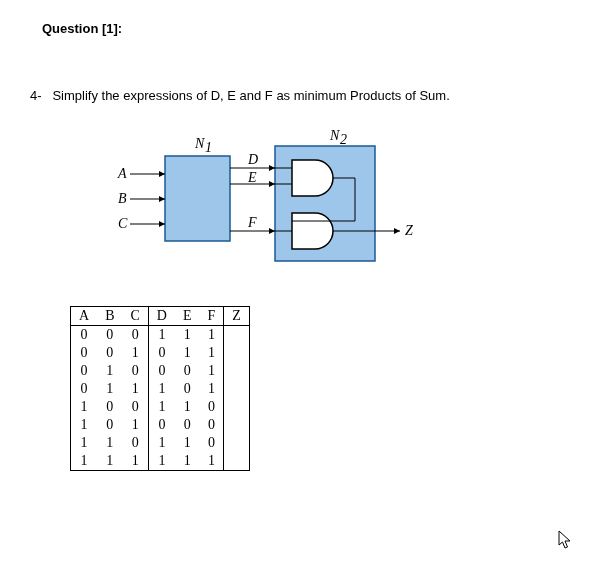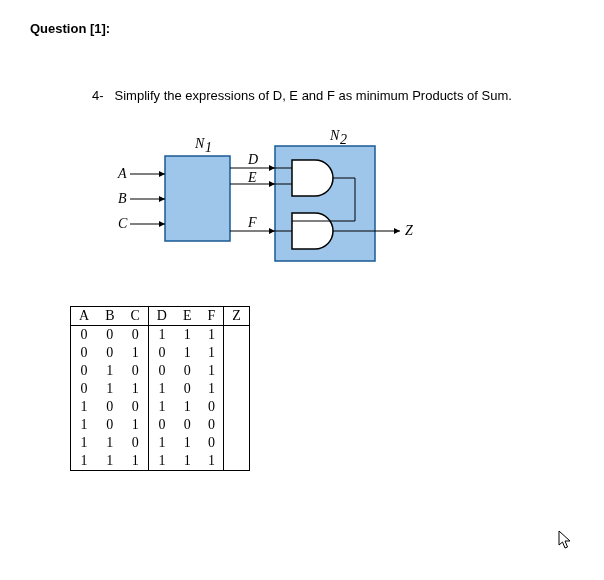--- a/index.html
+++ b/index.html
@@ -8,22 +8,22 @@
     font-family: Arial, sans-serif;
     font-size: 13px;
     color: #000;
     background: #fff;
     width: 604px;
     height: 580px;
     box-sizing: border-box;
     position: relative;
   }
   .q-label { font-weight: bold; }
-  .intro { margin-bottom: 30px; line-height: 1.4; }
-  .tasks { margin-bottom: 20px; line-height: 1.5; text-align: center; }
+  .intro { margin-bottom: 30px; line-height: 1.4; margin-left: 12px; }
+  .tasks { margin-bottom: 20px; line-height: 1.5; }
   .diagram {
     width: 330px;
     height: 160px;
     margin: 10px 0 20px 70px;
     position: relative;
   }
   .diagram text { font-family: 'Times New Roman', serif; font-style: italic; font-size: 14px; }
   .tbl {
     border-collapse: collapse;
     margin-left: 40px;

